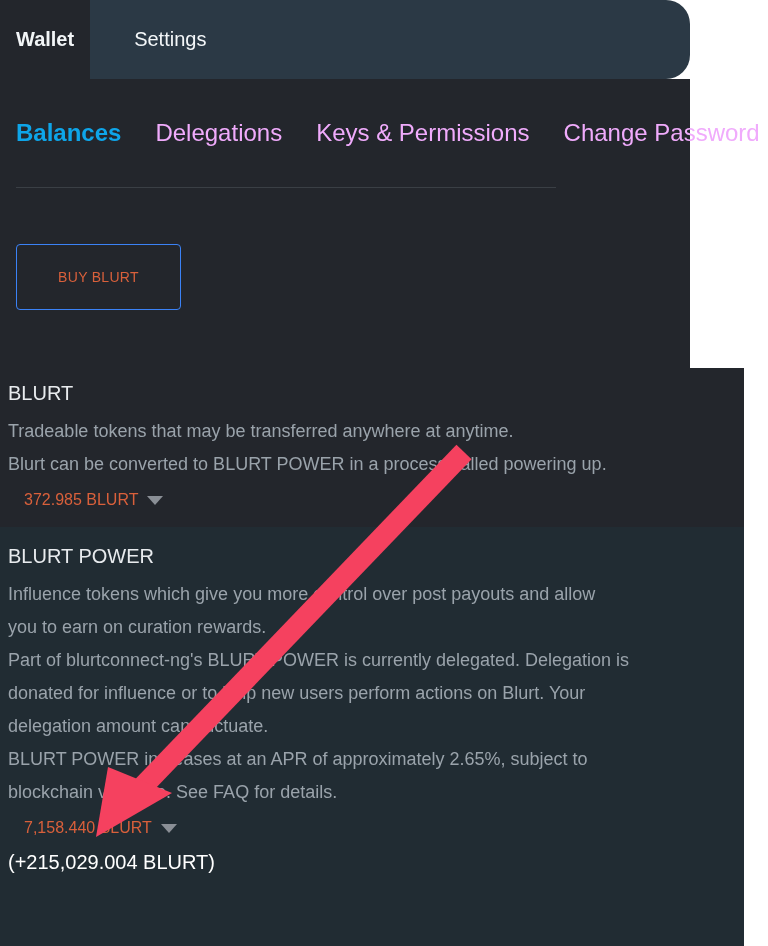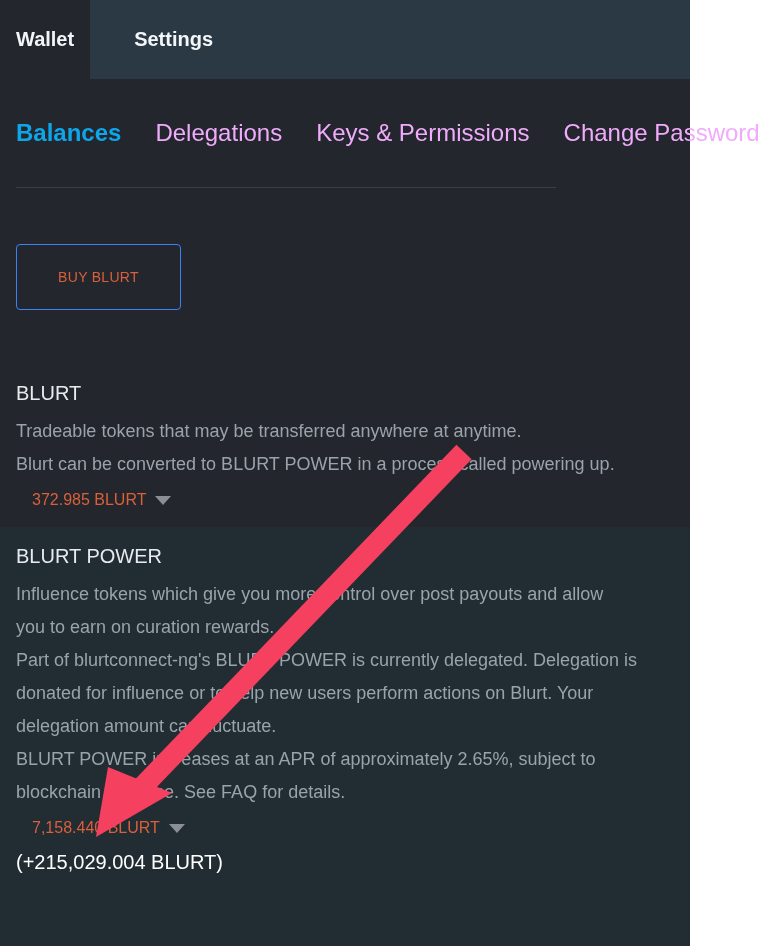--- a/index.html
+++ b/index.html
@@ -20,20 +20,21 @@
     overflow: hidden;
   }
 
   
   #topbar {
     position: absolute;
     left: 0; top: 0;
     width: 690px;
     height: 79px;
     background: #2b3945;
+    border-radius: 24px;
   }
 
   .tabstrip {
     position: absolute;
     left: 0; top: 0;
     height: 79px;
     display: flex;
     align-items: flex-start;
   }
 
@@ -44,21 +45,21 @@
     padding: 0 16px;
     font-size: 20px;
     color: #f2f5f7;
     white-space: nowrap;
   }
   .chrome-tab.active {
     background: #23262c;
     font-weight: bold;
   }
   .chrome-tab.inactive {
-    font-weight: bold;
+    font-weight: normal;
     color: #f4f7f9;
     padding-left: 44px;
   }
 
   
   #panel {
     position: absolute;
     left: 0; top: 79px;
     width: 690px;
     height: 867px;
@@ -109,22 +110,22 @@
     font-size: 14px;
     font-family: "Liberation Sans", sans-serif;
     letter-spacing: 0.3px;
     cursor: pointer;
   }
 
   
   .section {
     position: absolute;
     left: 0;
-    width: 690px;
-    padding: 0 16px;
+    width: 744px;
+    padding: 0 8px;
   }
   #section-blurt {
     top: 289px;
     height: 159px;
     background: #23262c;
   }
   #section-blurt-power {
     top: 448px;
     height: 419px;
     background: #212c33;

